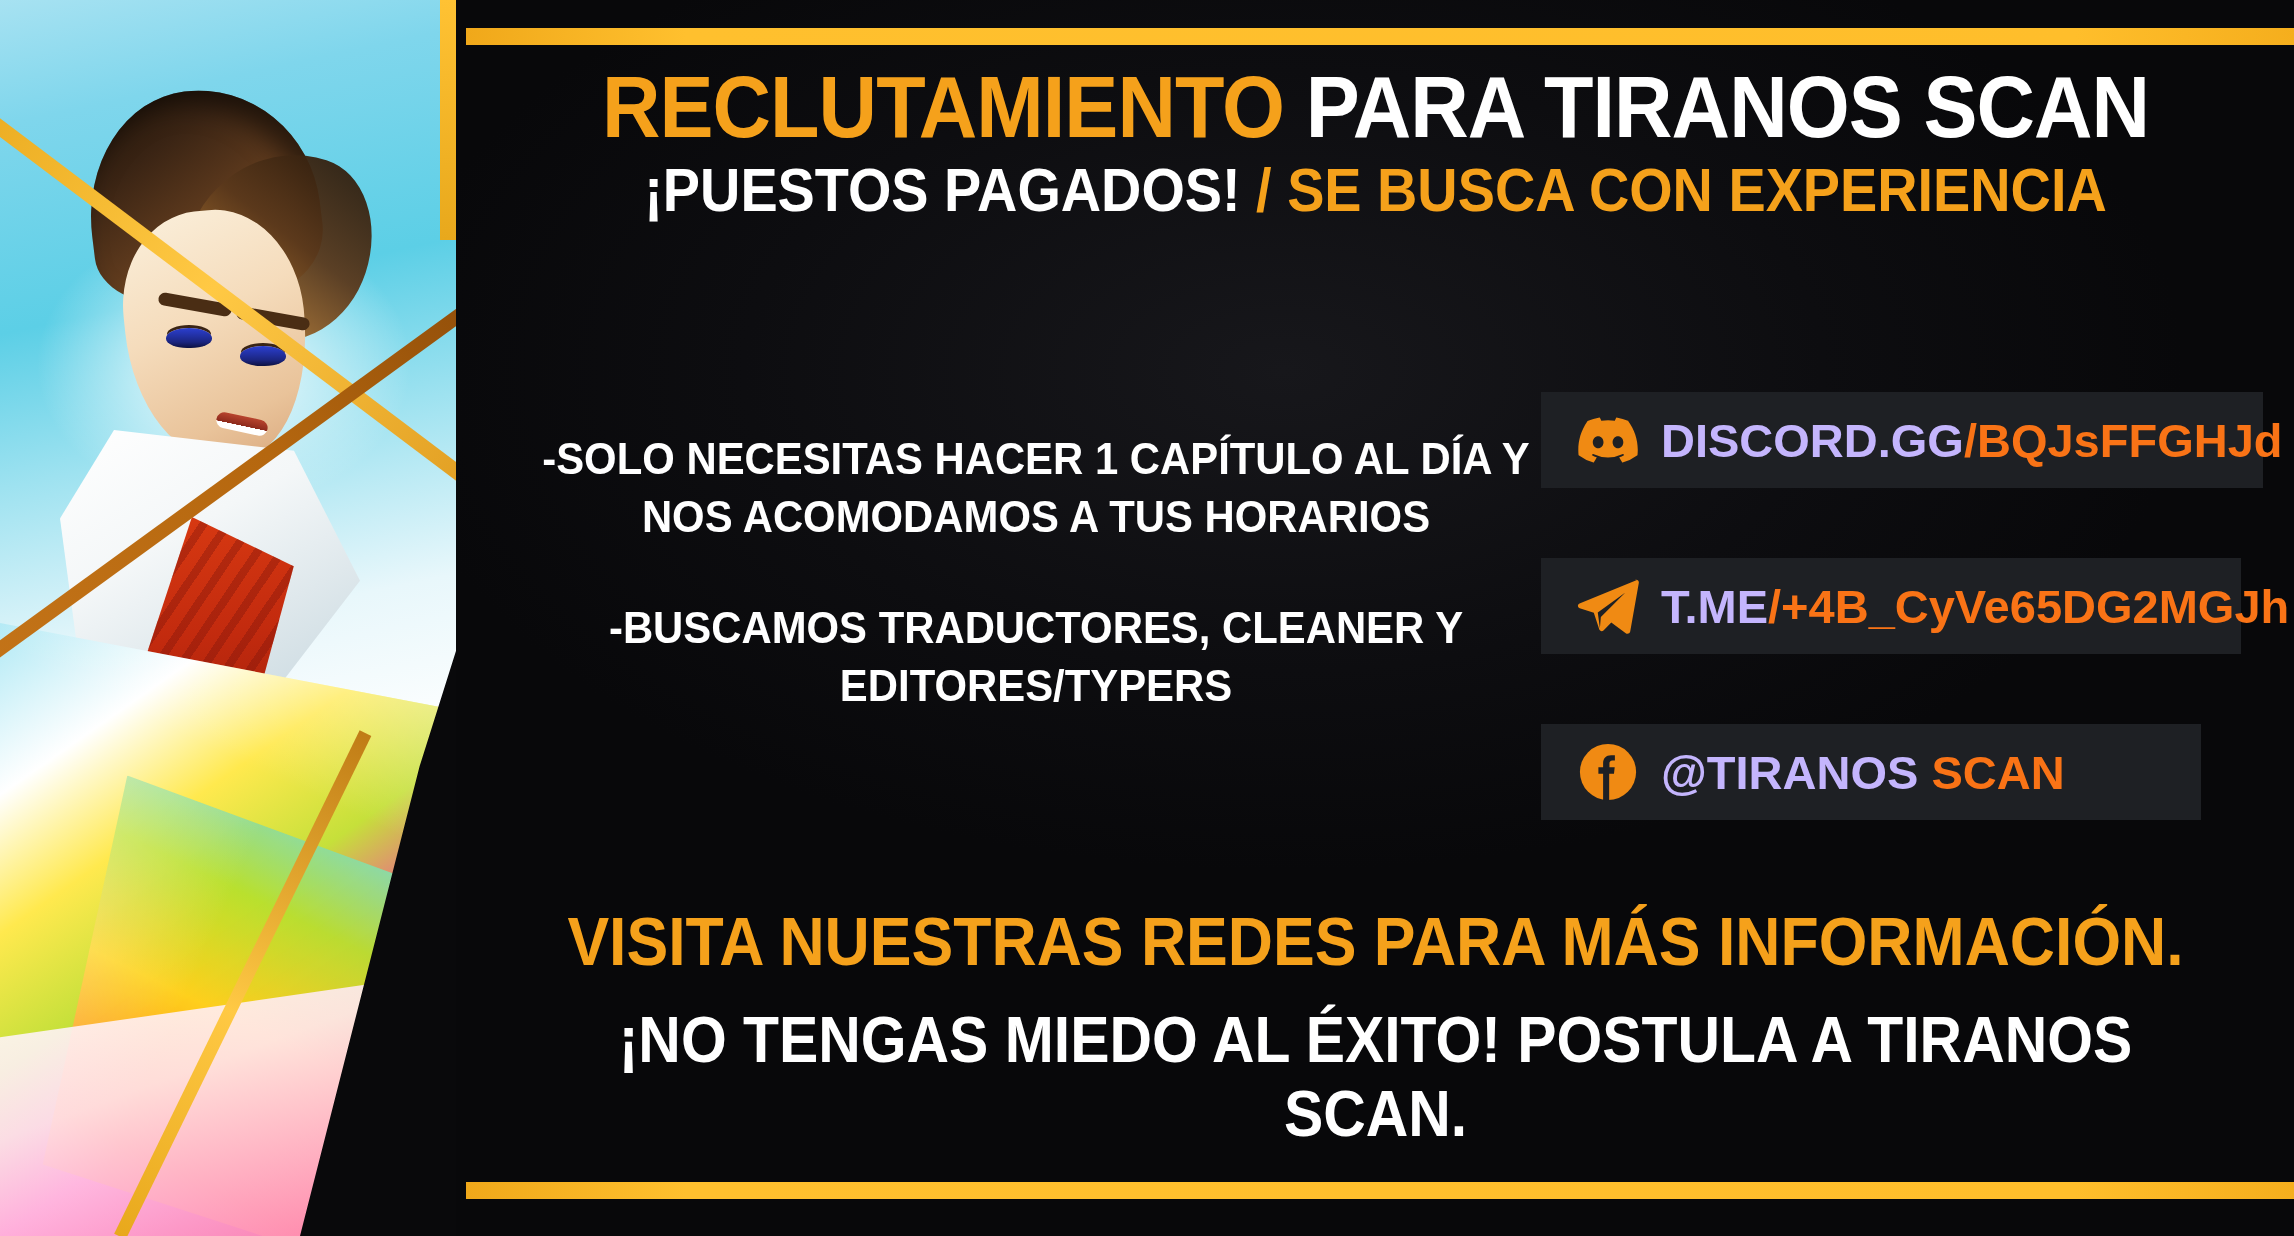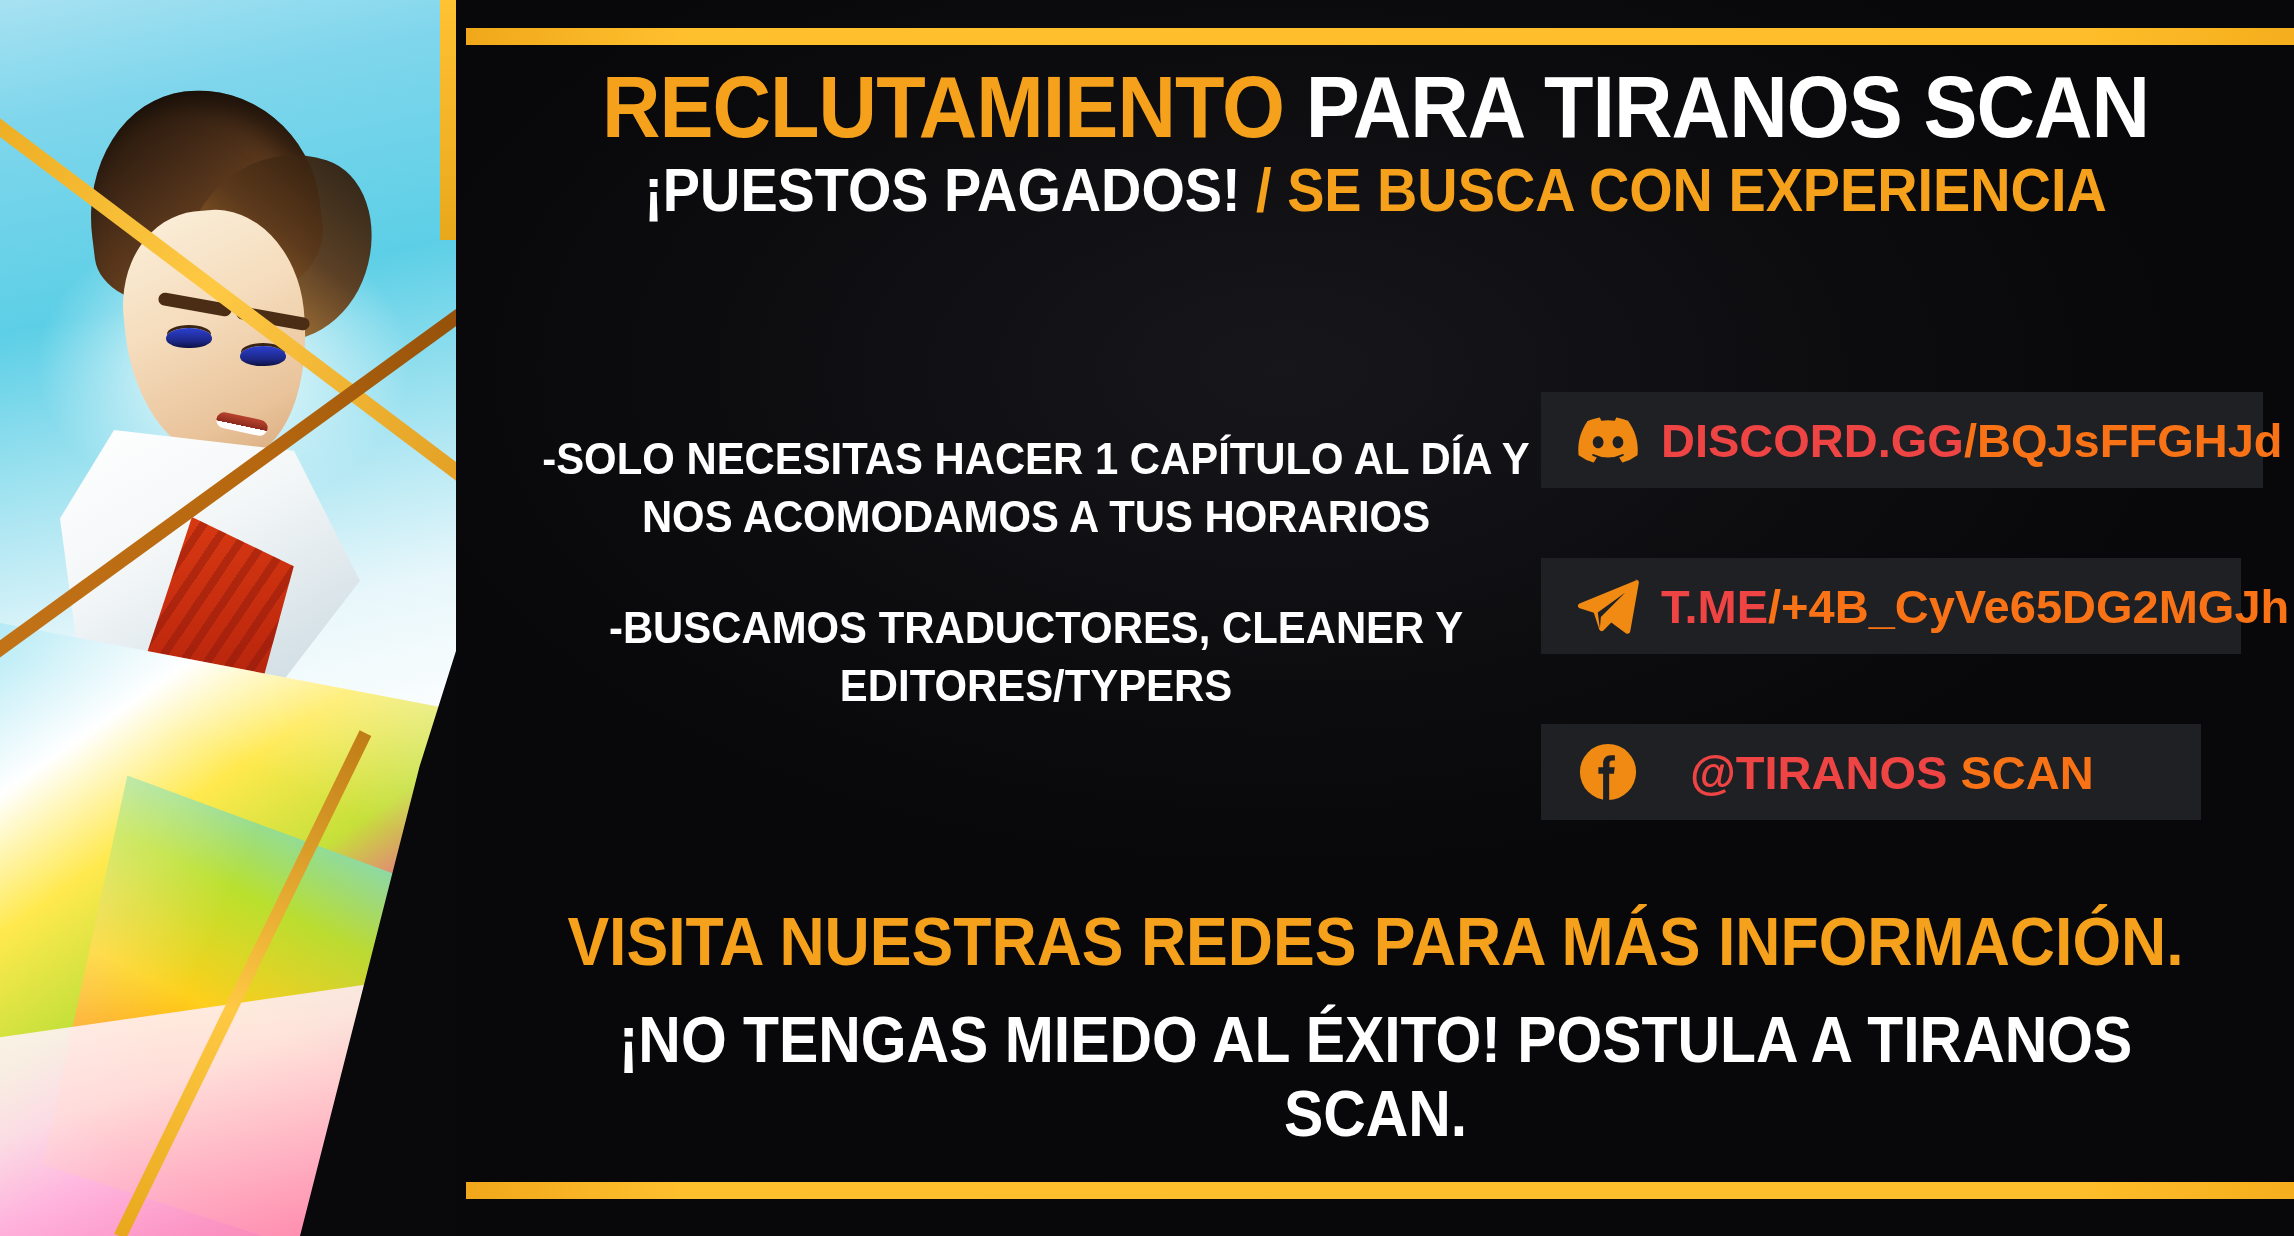--- a/index.html
+++ b/index.html
@@ -167,27 +167,27 @@
   
   #contacts{position:absolute;left:1085px;top:392px;width:740px;}
   .card{
     display:flex;align-items:center;
     background:#1e2024;
     height:96px;margin-bottom:70px;
     padding-left:36px;box-sizing:border-box;
   }
   #card-discord{width:722px;}
   #card-telegram{width:700px;}
-  #card-facebook{width:660px;margin-bottom:0;gap:29px;}
+  #card-facebook{width:660px;margin-bottom:0;}
   .card .ico{flex:0 0 auto;width:62px;height:62px;margin-right:22px;display:flex;align-items:center;justify-content:center;}
   .card .txt{
     font-size:47px;font-weight:700;white-space:nowrap;
     font-family:"Liberation Sans",sans-serif;
   }
-  .card .txt .w{color:#ef4444;}
+  .card .txt .w{color:#c4b5fd;}
   .card .txt .o{color:#f97316;}
 
   
   #cta{
     position:absolute;left:0;top:902px;width:1839px;text-align:center;
     font-weight:700;
     font-family:"Liberation Sans Narrow","Liberation Sans",sans-serif;
     transform:scaleX(.92);
   }
   #cta .l1{font-size:68px;color:#f5a11b;line-height:1.15;}

